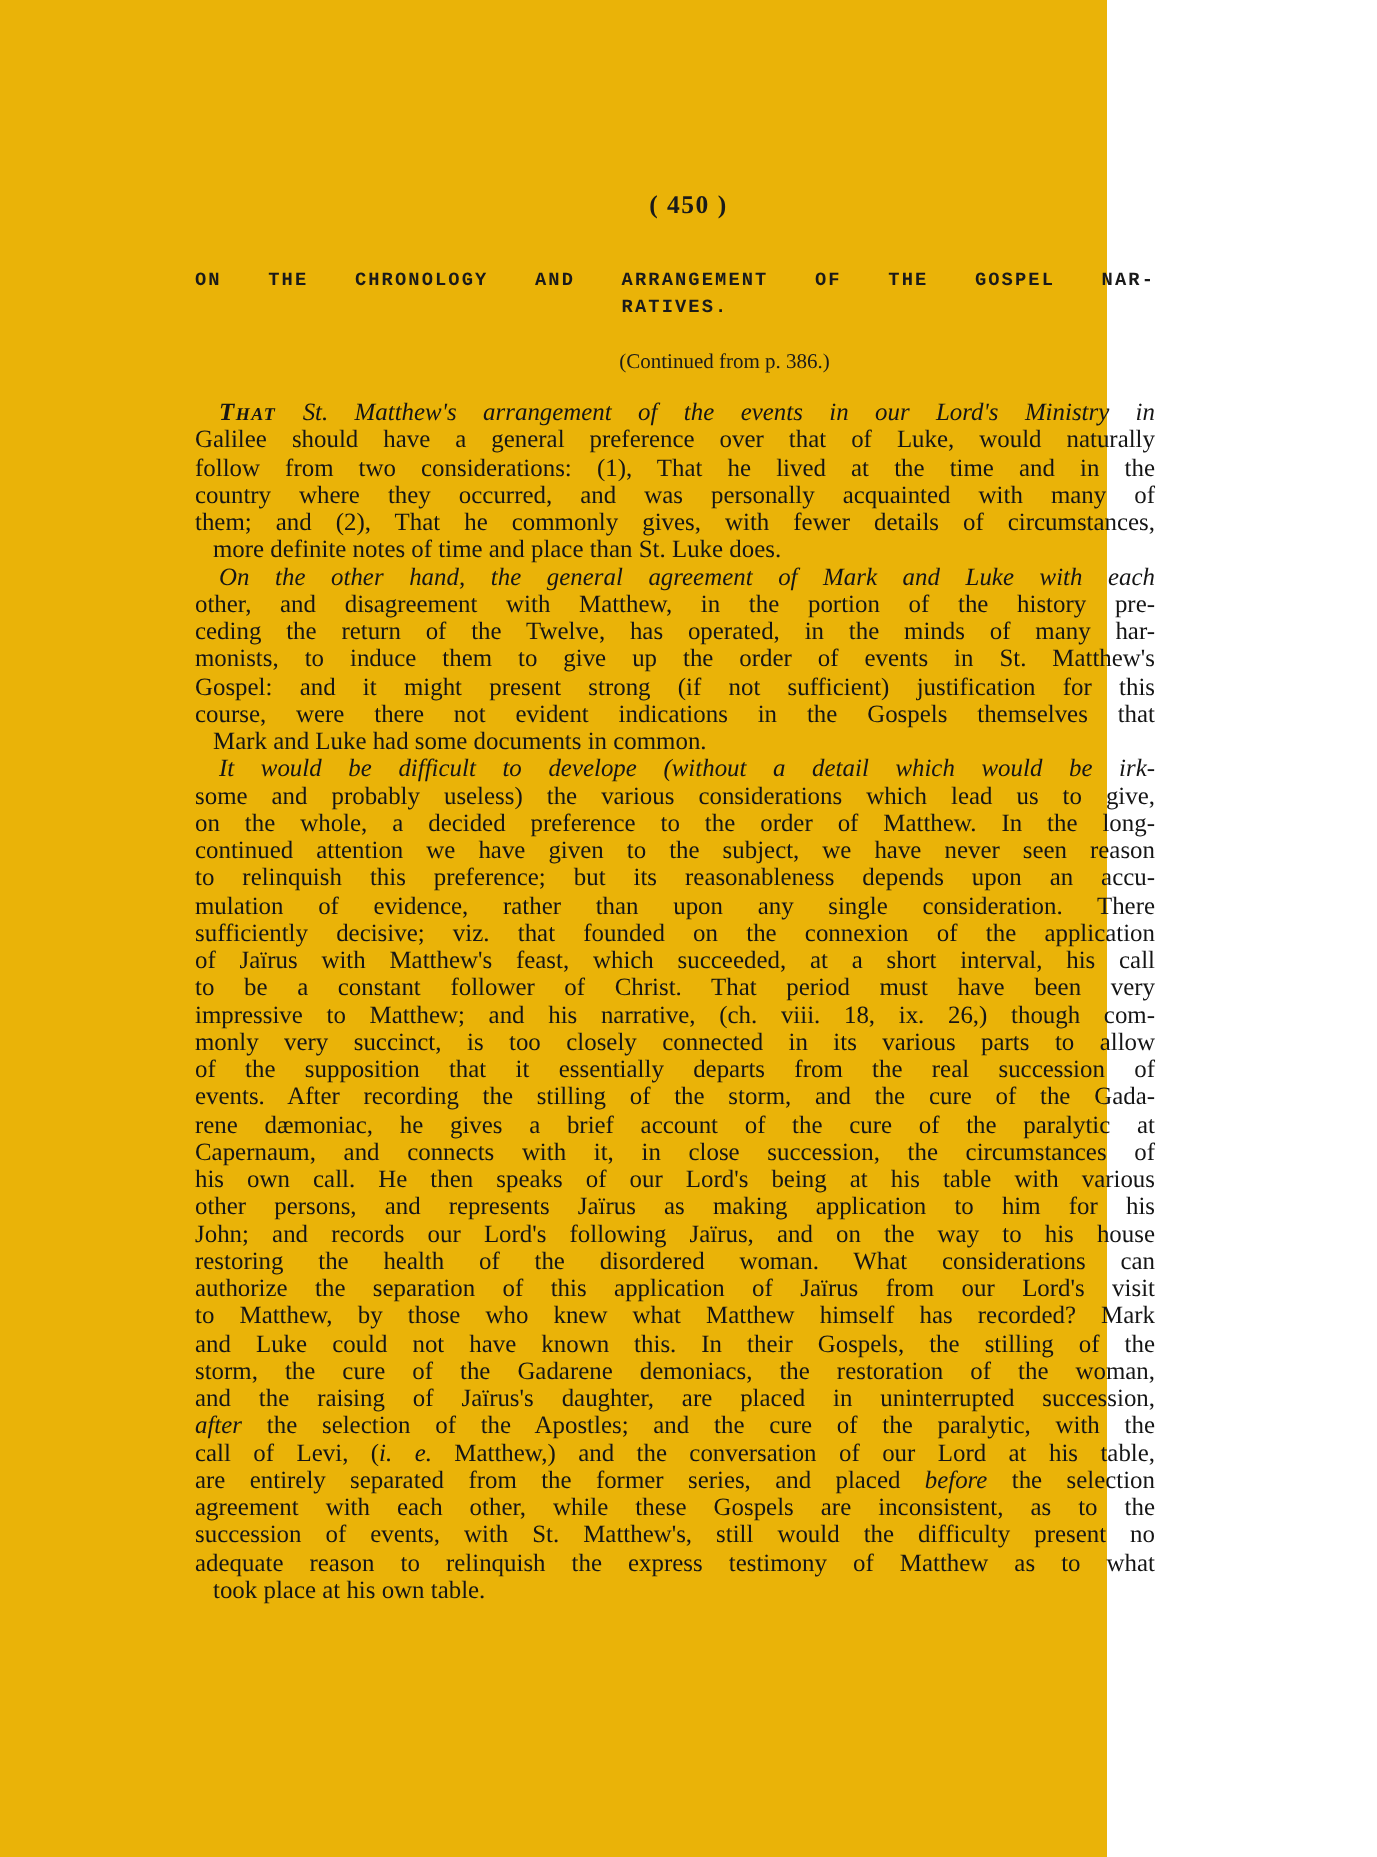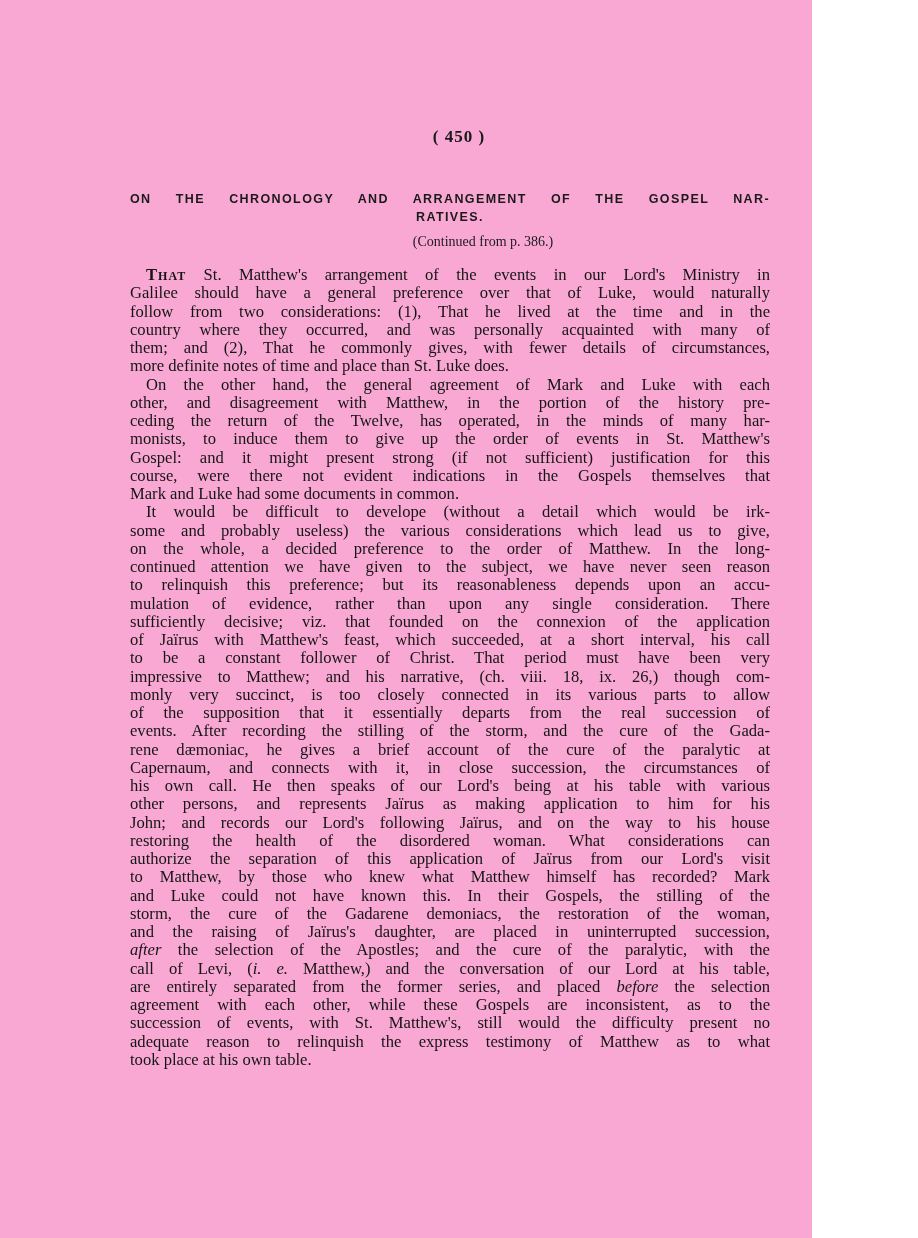--- a/index.html
+++ b/index.html
@@ -1,38 +1,38 @@
 <!DOCTYPE html>
 <html><head>
 <meta charset="utf-8">
 <style>
   html, body { margin: 0; padding: 0; background: #ffffff; }
   body { width: 918px; height: 1238px; position: relative; overflow: hidden; }
-  .page { position: absolute; left: 0; top: 0; width: 812px; height: 1238px; background: #f9a8d4; }
+  .page { position: absolute; left: 0; top: 0; width: 738px; height: 1238px; background: #eab308; }
   .page-number {
     position: absolute; top: 127px; left: 0; width: 918px; text-align: center;
     font-family: "Liberation Serif", "DejaVu Serif", serif; font-size: 17px; font-weight: bold; color: #1a1a1a;
     letter-spacing: 1px;
   }
   .title {
-    position: absolute; top: 190px; left: 130px; width: 640px; text-align: center;
-    font-family: Liberation Sans, sans-serif; font-size: 12.5px; font-weight: bold; color: #1a1a1a;
+    position: absolute; top: 178px; left: 130px; width: 640px; text-align: center;
+    font-family: Liberation Mono, monospace; font-size: 12.5px; font-weight: bold; color: #1a1a1a;
     letter-spacing: 1.4px; line-height: 18px;
   }
   .subtitle {
     position: absolute; top: 234px; left: 0; width: 918px; text-align: center;
     font-family: "Liberation Serif", "DejaVu Serif", serif; font-size: 14px; color: #1a1a1a; margin-left: 24px;
   }
   .body-text {
     position: absolute; top: 266px; left: 130px; width: 640px;
     font-family: "Liberation Serif", "DejaVu Serif", serif; font-size: 16.6px; line-height: 18.25px; color: #151515;
   }
   .line { display: block; text-align: justify; text-align-last: justify; white-space: nowrap; height: 18.25px; }
-  .line.last { text-align-last: left; }
-  .line.indent { padding-left: 16px; }
+  .line.last { text-align-last: left; margin-left: 12px; }
+  .line.indent { padding-left: 16px; font-style: italic; }
   .sc { font-variant: small-caps; font-weight: bold; letter-spacing: 1px; }
   em { font-style: italic; }
 </style>
 </head>
 <body>
 
 <div class="page">
   <div class="page-number">( 450 )</div>
 
   <div class="title">

